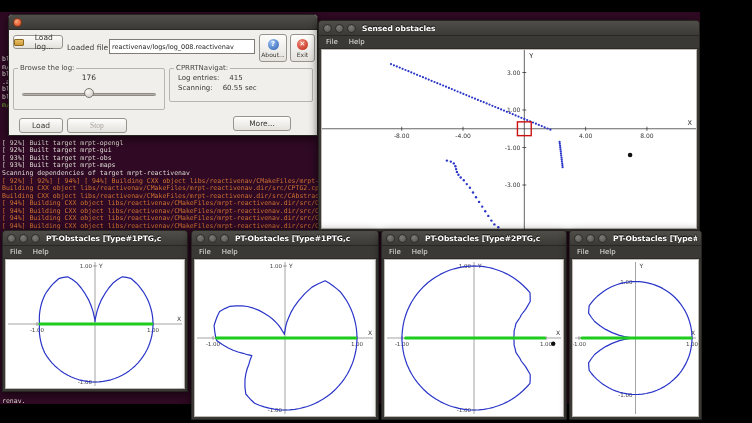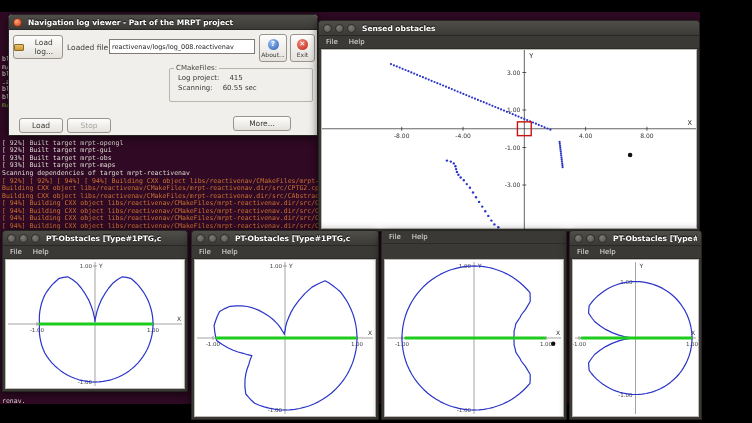--- a/index.html
+++ b/index.html
@@ -21,21 +21,21 @@
   .menubar{height:13px;background:#3a3936;display:flex;gap:11px;align-items:center;padding:0 7px;border-bottom:1px solid #2c2b27;}
   .menu-item{color:#e6e4e0;font-size:7px;line-height:13px;}
   .plotarea{position:absolute;left:2px;right:2px;top:28px;bottom:2px;background:#fff;border:1px solid #bdbab4;}
   .plotarea svg{display:block;}
 
   
   #logviewer{width:310px;height:122px;left:8px;top:14px;}
   .dlg-body{position:absolute;left:0;right:0;top:15px;bottom:0;background:#f1efeb;}
   .btn{position:absolute;background:linear-gradient(#fdfdfc,#e5e2dd);border:1px solid #98948d;border-radius:3px;font-size:7.5px;color:#3a3934;font-family:"DejaVu Sans",sans-serif;display:flex;align-items:center;justify-content:center;gap:2px;cursor:default;}
   .btn:disabled{color:#a7a39c;}
-  #load-log-btn{left:4px;top:5px;width:50px;height:24px;}
+  #load-log-btn{left:4px;top:5px;width:50px;height:14px;}
   .folder-icon{width:10px;height:7px;background:linear-gradient(#e9c06a,#cf9a35);border:1px solid #8a6a20;border-radius:1px;display:inline-block;}
   #loaded-file-label{position:absolute;left:58px;top:13px;font-size:7.5px;color:#3a3934;}
   #loaded-file-field{position:absolute;left:100px;top:9px;width:146px;height:15px;border:1px solid #7f7b75;background:#fff;font-size:6.5px;color:#222;padding:0 2px;font-family:"DejaVu Sans",sans-serif;}
   .iconbtn{flex-direction:column;gap:1px;}
   #about-btn{left:250px;top:4px;width:28px;height:28px;}
   #exit-btn{left:281px;top:4px;width:25px;height:28px;}
   .round-ico{width:11px;height:11px;border-radius:50%;color:#fff;font-size:7px;line-height:11px;text-align:center;font-weight:bold;}
   .ico-about{background:radial-gradient(circle at 35% 30%,#9cc2f6,#2a5db0);}
   .ico-exit{background:radial-gradient(circle at 35% 30%,#f08a79,#c02313);}
   .iconbtn-lbl{font-size:6px;color:#3a3934;}
@@ -43,21 +43,21 @@
   .grp legend{font-size:7px;color:#4a4843;padding:0 2px;margin-left:4px;}
   #browse-group{left:4px;top:34px;width:152px;height:46px;}
   #slider-value{text-align:center;font-size:7.5px;color:#2f2e2a;margin-top:1px;}
   #log-slider{position:relative;margin:6px 8px 0 8px;height:12px;}
   #slider-track{position:absolute;left:0;right:0;top:5px;height:3px;background:#b5b1aa;border-radius:2px;border:1px solid #8f8b84;}
   #slider-thumb{position:absolute;left:46%;top:0;width:10px;height:10px;border-radius:50%;background:radial-gradient(circle at 35% 30%,#fbfaf8,#c9c5be);border:1px solid #7d7972;}
   #info-group{left:160px;top:34px;width:144px;height:38px;}
   .info-row{font-size:7px;color:#3a3934;padding-left:8px;margin-top:2px;}
   .info-val{margin-left:10px;}
   #play-btn{left:10px;top:88px;width:44px;height:15px;}
-  #stop-btn{left:58px;top:88px;width:44px;height:15px;}
+  #stop-btn{left:58px;top:88px;width:60px;height:15px;font-family:Liberation Serif, serif;}
   #more-btn{left:224px;top:86px;width:58px;height:15px;}
 
   
   #sensed{left:318px;top:20px;width:382px;height:212px;background:#3a3936;}
   #pt0{left:2px;top:230px;width:186px;height:162px;background:#3a3936;}
   #pt1{left:191px;top:230px;width:188px;height:190px;background:#3a3936;}
   #pt2{left:381px;top:230px;width:186px;height:190px;background:#3a3936;}
   #pt3{left:569px;top:230px;width:133px;height:190px;background:#3a3936;}
 </style>
 </head>
@@ -110,43 +110,50 @@
       <div class="tline" style="color: rgb(220, 216, 210);"></div>
       <div class="tline" style="color: rgb(220, 216, 210);"></div>
       <div class="tline" style="color: rgb(220, 216, 210);"></div>
       <div class="tline" style="color: rgb(220, 216, 210);">renav.</div>
     </div>
 </div>
 
 <div class="win" id="logviewer">
   <div class="titlebar">
     <span class="wbtn close"></span>
-    <span class="wtitle">Navigation log viewer - Part of the MRPT project</span>
   </div>
   <div class="dlg-body">
     <button class="btn" id="load-log-btn">
       <span class="folder-icon"></span>
       <span>Load log...</span>
     </button>
     <span id="loaded-file-label">Loaded file:</span>
     <input id="loaded-file-field" readonly="" value="reactivenav/logs/log_008.reactivenav" style="">
     <button class="btn iconbtn" id="about-btn">
       <span class="round-ico ico-about">?</span>
       <span class="iconbtn-lbl">About...</span>
     </button>
     <button class="btn iconbtn" id="exit-btn">
       <span class="round-ico ico-exit">✕</span>
       <span class="iconbtn-lbl">Exit</span>
     </button>
 
+    <fieldset class="grp" id="browse-group">
+      <legend>Browse the log:</legend>
+      <div id="slider-value">176</div>
+      <div id="log-slider">
+        <div id="slider-track"></div>
+        <div id="slider-thumb"></div>
+      </div>
+    </fieldset>
 
     <fieldset class="grp" id="info-group">
-      <legend>CMakeFiles:</legend>
+      <legend>CPRRTNavigat:</legend>
       <div class="info-row">
-        <span>Log project:</span><span class="info-val">415</span>
+        <span>Log entries:</span><span class="info-val">415</span>
       </div>
       <div class="info-row">
         <span>Scanning:</span><span class="info-val">60.55 sec</span>
       </div>
     </fieldset>
 
     <button class="btn" id="play-btn">Load</button>
     <button class="btn" id="stop-btn" disabled="">Stop</button>
     <button class="btn" id="more-btn">More...</button>
   </div>
@@ -337,20 +344,26 @@
         <text x="87" y="152" text-anchor="end" font-size="5.5" fill="#444">-1.00</text>
         <text x="177" y="75" text-anchor="end" font-size="6" fill="#333">X</text>
         <text x="94" y="8" font-size="6" fill="#333">Y</text>
         <polygon points="162.0,78.0 161.8,73.0 161.3,68.0 160.4,63.0 159.2,58.2 157.7,53.4 155.8,48.7 153.6,44.2 151.1,39.8 148.2,35.7 145.2,31.7 141.6,28.6 137.9,25.7 134.1,23.1 130.1,20.8 123.3,23.7 117.0,27.1 109.8,33.6 103.5,40.8 99.5,46.3 96.1,52.1 93.5,58.1 91.8,62.3 90.7,66.5 90.0,70.8 89.7,72.0 89.4,73.2 89.4,74.5 88.9,73.3 88.3,72.3 87.5,71.2 85.7,68.1 83.5,65.1 81.0,62.4 77.5,59.0 73.5,55.9 69.2,53.2 64.0,50.4 58.4,48.2 52.5,46.5 46.9,45.9 41.1,45.8 35.1,46.3 29.8,48.6 24.6,51.6 22.4,56.0 20.6,60.7 19.1,65.5 19.6,70.6 20.4,75.6 21.6,80.4 27.3,84.6 33.3,88.0 38.2,90.3 43.1,92.0 48.1,93.3 52.5,94.7 56.9,95.6 55.2,99.7 53.9,104.2 52.1,109.0 50.8,114.1 50.0,119.4 49.9,126.6 50.8,134.0 53.5,137.2 56.4,140.3 59.6,143.3 64.3,145.3 69.2,146.9 74.1,148.2 79.2,149.2 84.3,149.8 89.4,150.0 94.6,149.9 99.7,149.3 104.7,148.5 109.7,147.2 114.6,145.7 119.3,143.8 123.8,141.6 128.2,139.1 132.3,136.2 136.3,133.2 140.0,129.8 143.5,126.2 146.7,122.3 149.7,118.3 152.4,114.0 154.6,109.8 156.5,105.6 158.2,101.1 159.5,96.6 160.6,92.0 161.4,87.4 161.8,82.7 162.0,78.0" fill="none" stroke="#2a35c8" stroke-width="1.2" stroke-linejoin="round"></polygon>
         <line x1="21.60000000000001" y1="78" x2="160.56" y2="78" stroke="#1ecc1e" stroke-width="3" stroke-linecap="round"></line>
       </svg>
   </div>
 </div>
 
 <div class="win" id="pt2">
+  <div class="titlebar">
+    <span class="wbtn dim"></span>
+    <span class="wbtn dim"></span>
+    <span class="wbtn dim"></span>
+    <span class="wtitle">PT-Obstacles [Type#2PTG,c</span>
+  </div>
   <div class="menubar">
     <span class="menu-item">File</span>
     <span class="menu-item">Help</span>
   </div>
   <div class="plotarea">
     <svg id="pt-svg-2" width="178" height="156">
         <line x1="2" y1="78" x2="176" y2="78" stroke="#666" stroke-width="0.6"></line>
         <line x1="89" y1="2" x2="89" y2="154" stroke="#666" stroke-width="0.6"></line>
         <line x1="17" y1="76" x2="17" y2="80" stroke="#666" stroke-width="0.6"></line>
         <text x="17" y="86" text-anchor="middle" font-size="5.5" fill="#444">-1.00</text>

